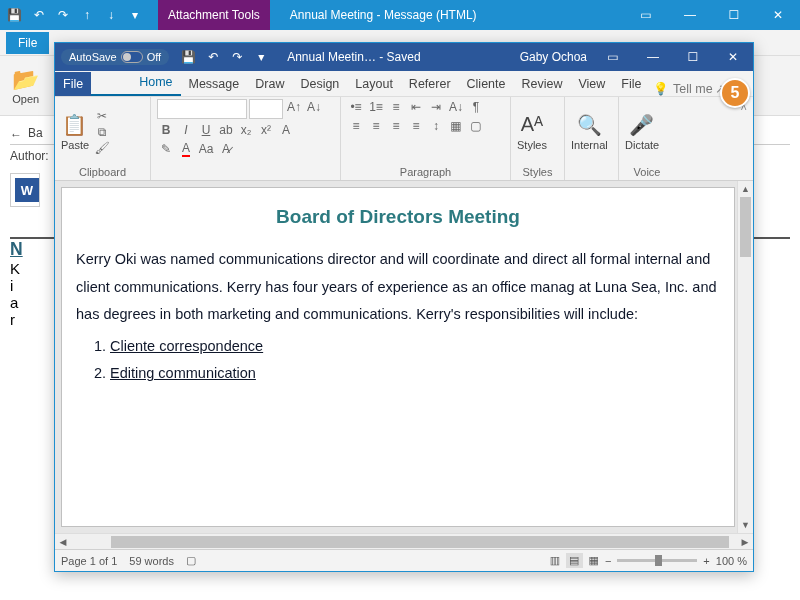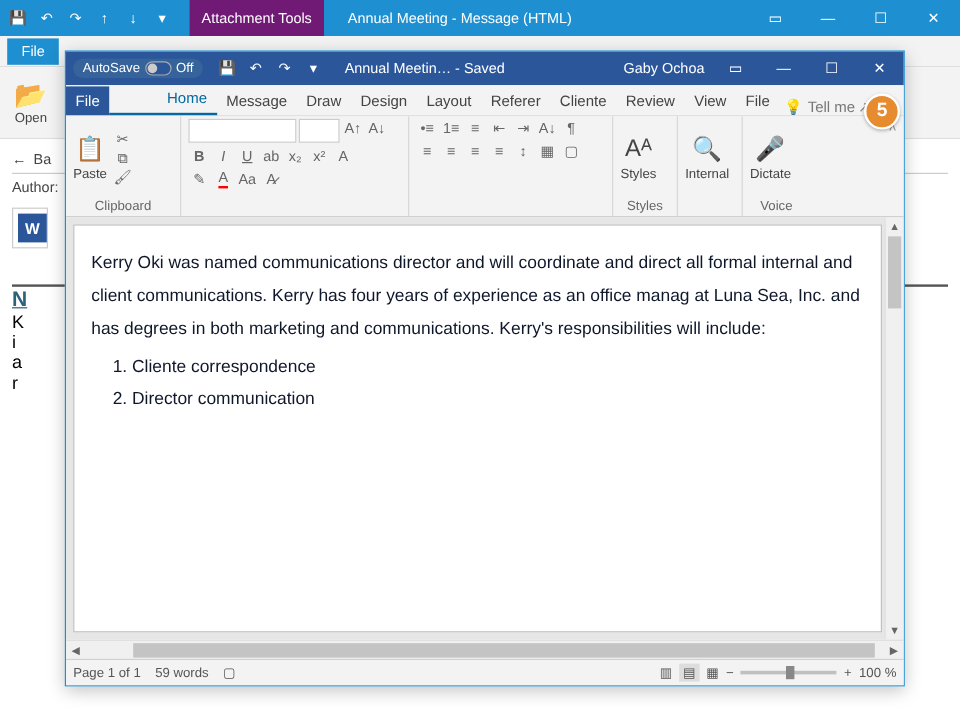--- a/index.html
+++ b/index.html
@@ -50,21 +50,21 @@
 .vbtn .ico{ font-size:20px; height:24px; display:flex; align-items:center;}
 .mini { width:18px; height:16px; display:flex; align-items:center; justify-content:center; color:#666; font-size:12px;}
 .fontbox, .sizebox { border:1px solid #ccc; height:20px; background:#fff; font-size:11px; padding:0 4px; display:flex; align-items:center; color:#999;}
 .fontbox{ width:90px;} .sizebox{width:34px;}
 .row { display:flex; gap:2px; }
 .word-page-area { flex:1; background:#e6e6e6; position:relative; overflow:hidden;}
 .word-page { position:absolute; left:6px; top:6px; right:18px; bottom:6px; background:#fff; border:1px solid #c0c0c0; padding:18px 14px; overflow:hidden;}
 .doc-title { text-align:center; color:#2c7a80; font-weight:bold; font-size:19px; margin-bottom:18px;}
 .section-bar { border-top:2px solid #555; border-bottom:1px solid #555; background:#e8f1f2; color:#2c7a80; font-weight:600; font-size:17px; padding:3px 4px; margin-bottom:10px;}
 .doc-body { font-size:14.5px; line-height:1.9; color:#0f172a;}
-.doc-body ol { margin-left:34px; margin-top:4px;}
+.doc-body ol { margin-left:34px; margin-top:4px;text-decoration:underline;}
 .vscroll { position:absolute; right:0; top:0; bottom:0; width:16px; background:#f0f0f0; border-left:1px solid #ddd;}
 .vscroll .up,.vscroll .dn{height:16px;display:flex;align-items:center;justify-content:center;font-size:9px;color:#666;}
 .vscroll .thumb{ position:absolute; left:2px; right:2px; top:16px; height:60px; background:#c4c4c4;}
 .hscroll { height:16px; background:#f0f0f0; border-top:1px solid #ddd; display:flex; align-items:center;}
 .hscroll .lt,.hscroll .rt{width:16px;text-align:center;font-size:9px;color:#666;}
 .hscroll .track{flex:1; position:relative; height:12px;}
 .hscroll .thumb{position:absolute; left:40px; right:8px; top:0; bottom:0; background:#c4c4c4;}
 .word-status { height:22px; background:#f3f3f3; border-top:1px solid #d0d0d0; display:flex; align-items:center; font-size:11px; color:#555; padding:0 6px; gap:12px;}
 .word-status .views{ margin-left:auto; display:flex; gap:6px; align-items:center;}
 .zoom-slider { width:80px; height:3px; background:#c0c0c0; position:relative;}
@@ -228,20 +228,21 @@
         <div class="row">
           <span class="mini">≡</span>
           <span class="mini">≡</span>
           <span class="mini">≡</span>
           <span class="mini">≡</span>
           <span class="mini">↕</span>
           <span class="mini">▦</span>
           <span class="mini">▢</span>
         </div>
       </div>
+      <div class="label">Paragraph</div>
     </div>
     <div class="group" style="width:54px;">
       <div class="body">
           <div class="vbtn">
             <span class="ico">Aᴬ</span>
             <span>Styles</span>
           </div>
         </div>
       <div class="label">Styles</div>
     </div>
@@ -261,25 +262,26 @@
             <span>Dictate</span>
           </div>
         </div>
       <div class="label">Voice</div>
     </div>
     <div style="margin-left:auto; padding:4px 6px; color:#888;">˄</div>
   </div>
 
   <div class="word-page-area">
     <div class="word-page">
+      <div class="doc-title">Board of Directors Meeting</div>
       <div class="doc-body">
         <span>Kerry Oki was named communications director and will coordinate and direct all formal internal and client communications. Kerry has four years of experience as an office manag at Luna Sea, Inc. and has degrees in both marketing and communications. Kerry's responsibilities will include:</span>
         <ol>
           <li>Cliente correspondence</li>
-          <li>Director communication</li>
+          <li>Editing communication</li>
         </ol>
       </div>
     </div>
     <div class="vscroll">
       <div class="up">▲</div>
       <div class="thumb"></div>
       <div class="dn" style="position:absolute;bottom:0;left:0;right:0;">▼</div>
     </div>
   </div>
   <div class="hscroll">

